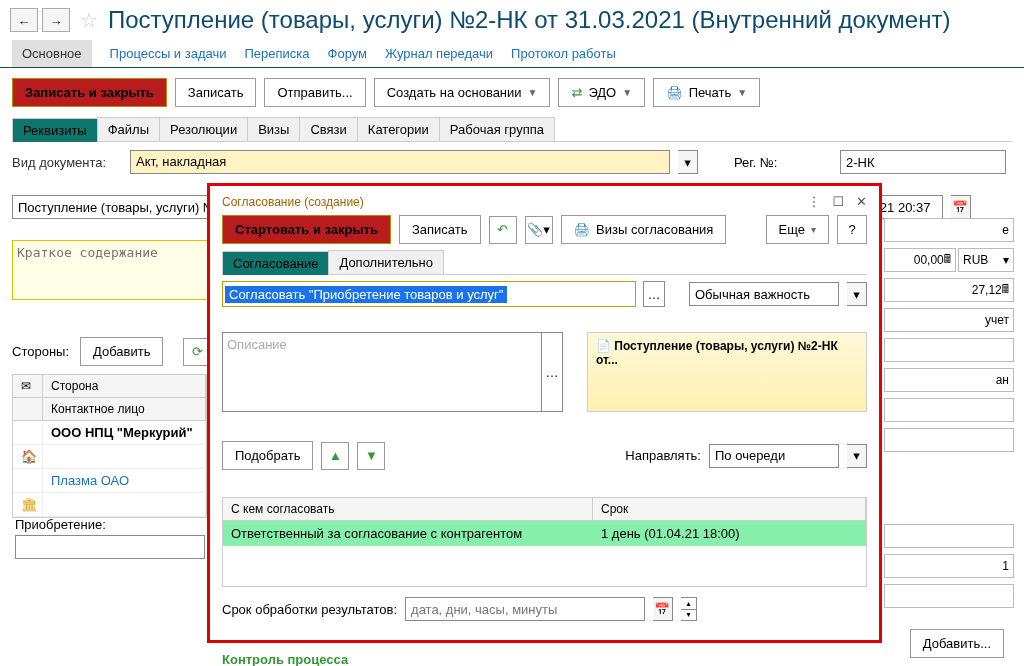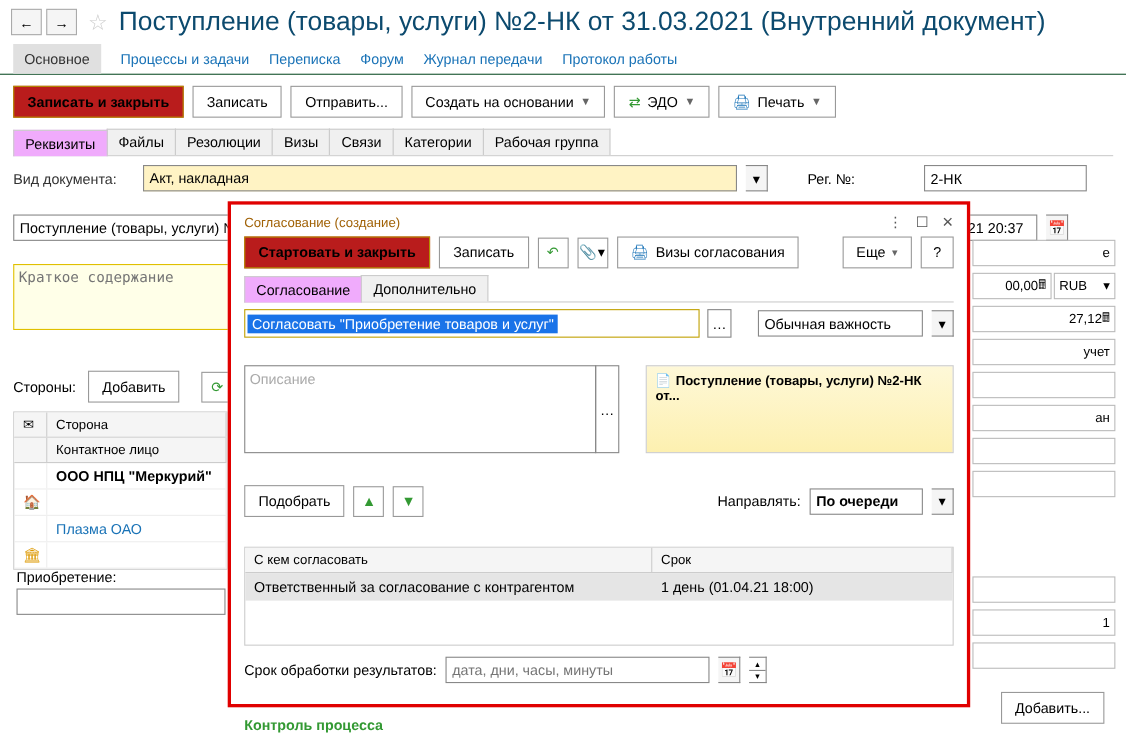--- a/index.html
+++ b/index.html
@@ -77,21 +77,21 @@
     margin: 0 12px;
   }
   .subtab {
     border: 1px solid #ccc;
     border-bottom: none;
     padding: 4px 10px;
     background: #f0f0f0;
     margin-right: -1px;
     cursor: pointer;
   }
-  .subtab.active { background: #f0abfc; position: relative; top: 1px; }
+  .subtab.active { background: #0f766e; position: relative; top: 1px; }
   .form-area { padding: 8px 12px; }
   .row {
     display: flex;
     align-items: center;
     gap: 8px;
     margin-bottom: 21px;
   }
   .label { width: 110px; color: #333; }
   .input, .select {
     border: 1px solid #888;
@@ -233,21 +233,21 @@
     border: 1px solid #ccc;
     margin-top: 6px;
   }
   .grid-head2 {
     display: flex;
     background: #f5f5f5;
     border-bottom: 1px solid #ccc;
   }
   .grid-head2 > div { padding: 4px 8px; border-right: 1px solid #ccc; font-size: 12px; flex: 1; }
   .grid-row2 {
-    background: #e5e5e5;
+    background: #86efac;
     display: flex;
   }
   .grid-row2 > div { padding: 5px 8px; flex: 1; }
   .control-green { color: #393; font-weight: bold; margin-top: 10px; }
   .small-icon-btn {
     border: 1px solid #999;
     width: 28px;
     height: 28px;
     display: flex;
     align-items: center;
@@ -363,21 +363,21 @@
 </div>
 
 <div class="form-area">
   <div class="row">
     <div class="label">Вид документа:</div>
     <div class="doc-type" style="width:540px;flex:0 0 540px">Акт, накладная</div>
     <div class="dropdown-arrow">▾</div>
     <div style="width:20px"></div>
     <div class="right-label">Рег. №:</div>
     <div style="width:36px"></div>
-    <input class="input" style="width: 148px;" value="2-НК">
+    <input class="input" style="width: 166px;" value="2-НК">
   </div>
   <div class="row">
     <input class="input" style="flex: 0 0 660px;" value="Поступление (товары, услуги) №2-НК от 31.03.2021">
     <div style="color:#1a73b7;margin-left:4px">?</div>
     <div style="width:10px"></div>
     <div class="right-label">от:</div>
     <div style="width:36px"></div>
     <input class="input" style="width: 120px;" value="31.03.2021 20:37">
     <div class="dropdown-arrow icon-cal">📅</div>
   </div>
@@ -509,21 +509,21 @@
       <span>Поступление (товары, услуги) №2-НК от...</span>
     </div>
   </div>
 
   <div class="row" style="margin-top:8px">
     <button class="btn">Подобрать</button>
     <div class="small-icon-btn" style="color:#393">▲</div>
     <div class="small-icon-btn" style="color:#393">▼</div>
     <div class="spacer"></div>
     <div>Направлять:</div>
-    <input class="input" style="width: 103px; font-weight: bold;" value="По очереди">
+    <input class="input" style="width: 130px;" value="По очереди">
     <div class="dropdown-arrow">▾</div>
   </div>
 
   <div class="approvers-grid">
     <div class="grid-head2">
       <div style="flex:0 0 370px">С кем согласовать</div>
       <div>Срок</div>
     </div>
     <div class="grid-row2">
       <div style="flex:0 0 370px">Ответственный за согласование с контрагентом</div>

